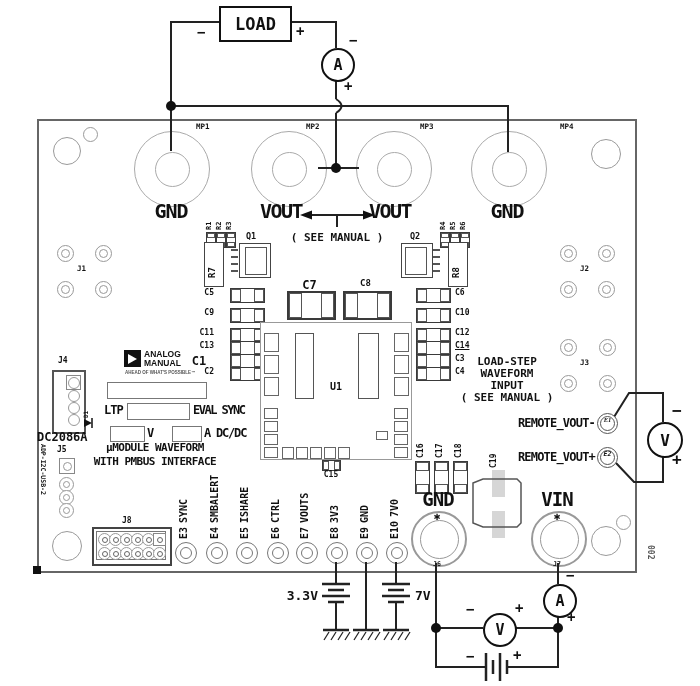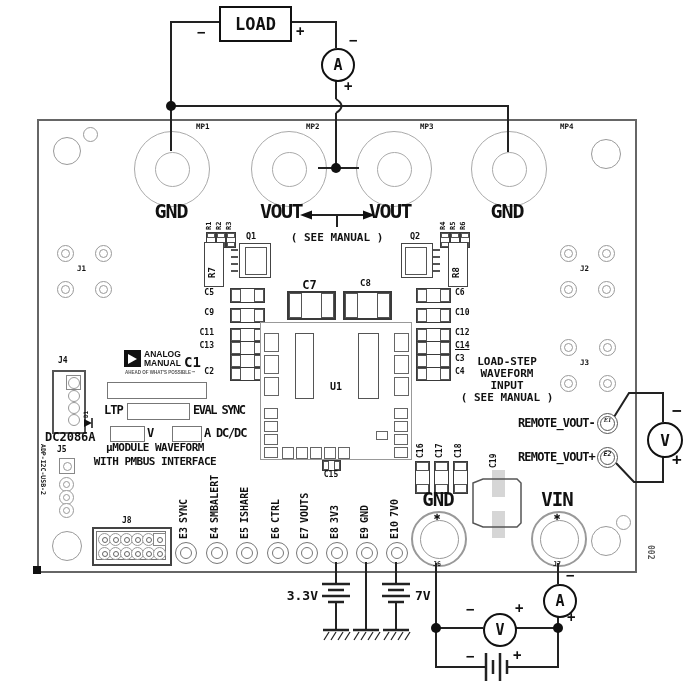--- a/index.html
+++ b/index.html
@@ -89,21 +89,21 @@
   <div class="abs" style="left:401px;top:243px;width:30px;height:33px;border:1.5px solid #444;background:#fff;"></div>
   <div class="abs" style="left:405px;top:247px;width:20px;height:26px;border:1.2px solid #555;"></div>
   <div class="abs" style="left:433px;top:249px;width:7px;height:24px;background:repeating-linear-gradient(180deg,#555 0 2px,transparent 2px 7px);"></div>
   <div class="abs" style="left:448px;top:242px;width:18px;height:43px;border:1.5px solid #444;background:#fff;"></div>
   <div class="txt rot" style="left:452px;top:278px;width:30px;font-size:9px;">R8</div>
 
   <div class="txt" style="left:184px;top:289px;width:30px;text-align:right;font-size:8px;">C5</div>
   <div class="txt" style="left:184px;top:309px;width:30px;text-align:right;font-size:8px;">C9</div>
   <div class="txt" style="left:184px;top:329px;width:30px;text-align:right;font-size:8px;">C11</div>
   <div class="txt" style="left:184px;top:342px;width:30px;text-align:right;font-size:8px;">C13</div>
-  <div class="txt" style="left:184px;top:355px;width:30px;text-align:left;font-size:14px;">C1</div>
+  <div class="txt" style="left:184px;top:355px;width:30px;text-align:center;font-size:12px;">C1</div>
   <div class="txt" style="left:184px;top:368px;width:30px;text-align:right;font-size:8px;">C2</div>
   <div class="chip" style="left:230px;top:288px;width:33px;height:13px;"></div>
   <div class="chip" style="left:230px;top:308px;width:33px;height:13px;"></div>
   <div class="chip" style="left:230px;top:328px;width:33px;height:12px;"></div>
   <div class="chip" style="left:230px;top:341px;width:33px;height:12px;"></div>
   <div class="chip" style="left:230px;top:354px;width:33px;height:12px;"></div>
   <div class="chip" style="left:230px;top:367px;width:33px;height:12px;"></div>
   <div class="txt" style="left:455px;top:289px;font-size:8px;">C6</div>
   <div class="txt" style="left:455px;top:309px;font-size:8px;">C10</div>
   <div class="txt" style="left:455px;top:329px;font-size:8px;">C12</div>
@@ -191,21 +191,21 @@
   <div class="txt" style="left:580px;top:359px;font-size:7.5px;">J3</div>
 
   <div class="txt" style="left:58px;top:357px;font-size:8px;">J4</div>
   <div class="abs" style="left:52px;top:370px;width:30px;height:60px;border:2px solid #555;background:#fff;"></div>
   <div class="sq" style="left:66px;top:375px;width:13px;height:13px;"></div>
   <div class="ring" style="left:68px;top:377px;width:10px;height:10px;"></div>
   <div class="ring" style="left:68px;top:390px;width:10px;height:10px;"></div>
   <div class="ring" style="left:68px;top:402px;width:10px;height:10px;"></div>
   <div class="ring" style="left:68px;top:414px;width:10px;height:10px;"></div>
   <div class="txt rot" style="left:83px;top:418px;width:12px;font-size:6px;">D1</div>
-  <div class="txt" style="left:37px;top:431px;font-size:12px;margin-left:8px;">DC2086A</div>
+  <div class="txt" style="left:37px;top:431px;font-size:12px;">DC2086A</div>
   <div class="abs" style="left:124px;top:350px;width:17px;height:17px;background:#111;display:flex;align-items:center;justify-content:center;">
     <span style="display:block;width:0;height:0;border-top:5px solid transparent;border-bottom:5px solid transparent;border-left:9px solid #fff;"></span>
   </div>
   <div class="txt" style="left:144px;top:350px;font-size:8.5px;font-family:'Liberation Sans',sans-serif;">ANALOG</div>
   <div class="txt" style="left:144px;top:359px;font-size:8.5px;font-family:'Liberation Sans',sans-serif;">MANUAL</div>
   <div class="txt" style="left:125px;top:371px;font-size:4.5px;color:#555;font-family:'Liberation Sans',sans-serif;">AHEAD OF WHAT'S POSSIBLE™</div>
   <div class="box" style="left:107px;top:382px;width:98px;height:15px;"></div>
   <div class="txt" style="left:104px;top:404px;font-size:12px;letter-spacing:-1px;">LTP</div>
   <div class="box" style="left:127px;top:403px;width:61px;height:15px;"></div>
   <div class="txt" style="left:193px;top:404px;font-size:12px;letter-spacing:-1.5px;">EVAL SYNC</div>

